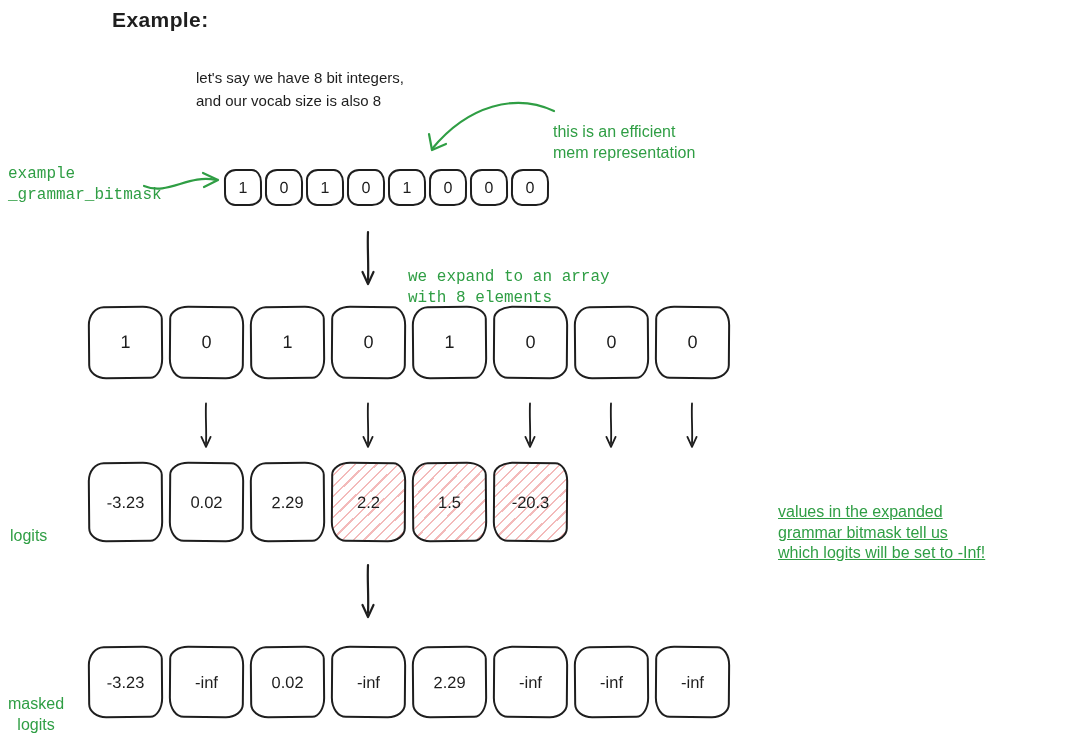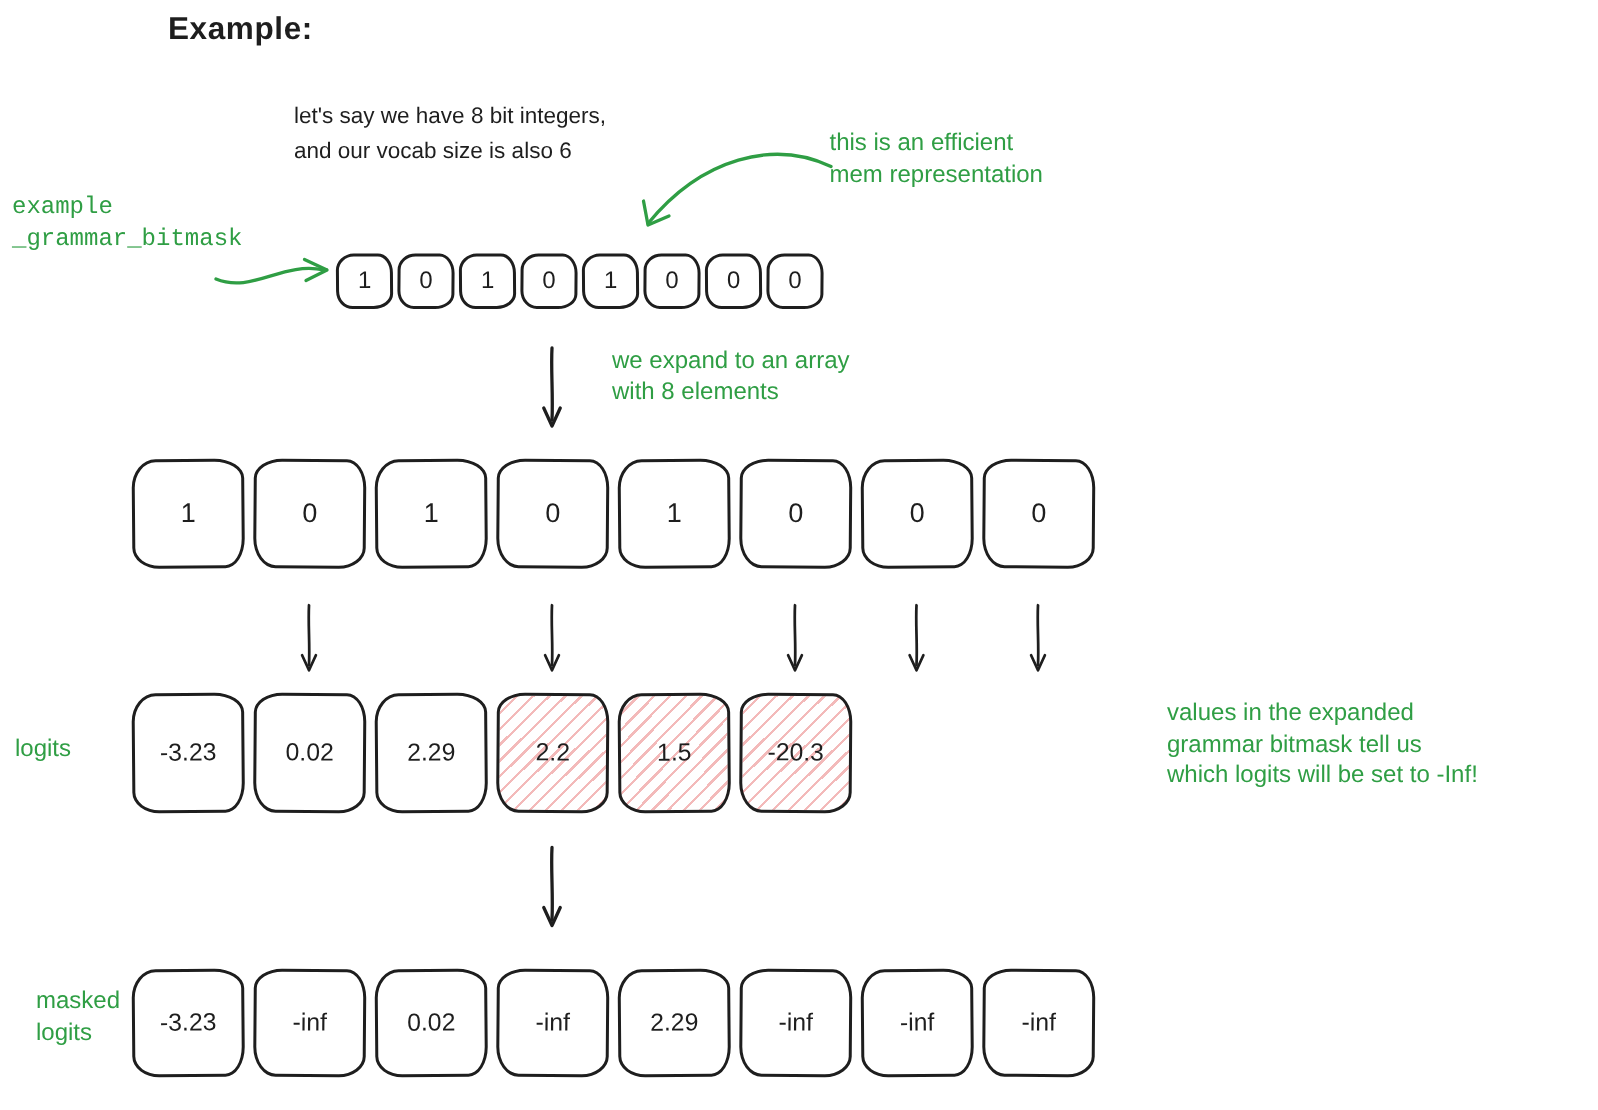--- a/index.html
+++ b/index.html
@@ -7,21 +7,21 @@
   body {
     width: 1065px; height: 740px;
     font-family: "Liberation Sans", sans-serif;
     color: #1e1e1e;
   }
   .canvas { position: relative; width: 1065px; height: 740px; background: #fff; overflow: hidden; }
   .abs { position: absolute; }
 
   .title { font-size: 21px; font-weight: bold; letter-spacing: .4px; }
   .ink-text { font-size: 15px; line-height: 23px; }
-  .green { color: #2f9e44; font-size: 16px; line-height: 20.5px; }
+  .green { color: #2f9e44; font-size: 16px; line-height: 20.5px; margin-top: 36px; }
 
   .row { position: absolute; display: flex; gap: 6px; }
   .box {
     border: 2.2px solid #1e1e1e; background: #fff;
     display: flex; align-items: center; justify-content: center;
     font-size: 18px; color: #1e1e1e;
   }
   .row .box:nth-child(odd)  { border-radius: 16px 20px 13px 18px / 19px 13px 20px 14px; transform: rotate(-.5deg); }
   .row .box:nth-child(even) { border-radius: 19px 13px 18px 15px / 13px 19px 14px 20px; transform: rotate(.45deg); }
 
@@ -45,21 +45,21 @@
 </style>
 </head>
 <body>
 
 <div class="canvas">
 
   <div class="abs title" style="left:112px; top:8px;">Example:</div>
 
   <div class="abs ink-text" style="left:196px; top:66px;">
     <div>let's say we have 8 bit integers,</div>
-    <div>and our vocab size is also 6</div>
+    <div>and our vocab size is also 8</div>
   </div>
 
   <div class="abs green" style="left:553px; top:86px;">
     <div>this is an efficient</div>
     <div>mem representation</div>
   </div>
 
   <svg class="abs garr" style="left:420px; top:97px;" width="140" height="62" viewBox="0 0 140 62">
     <path d="M134 14 C96 -4 48 8 12 52"></path>
     <path d="M9 37 L12 53 M26 47 L12 53"></path>
@@ -84,21 +84,21 @@
     <div class="box">0</div>
     <div class="box">0</div>
     <div class="box">0</div>
   </div>
 
   <svg class="abs arr" style="left:357px; top:228px;" width="22" height="62" viewBox="0 0 22 60">
     <path d="M11 3 C10.2 18 11.8 34 11 51"></path>
     <path d="M5.5 43 L11 55 M16.5 43 L11 55"></path>
   </svg>
 
-  <div class="abs green" style="left:408px; top:231px;">
+  <div class="abs green" style="left:408px; top:231px;font-family:Liberation Mono, monospace;">
     <div>we expand to an array</div>
     <div>with 8 elements</div>
   </div>
 
   <div class="row" style="left:88px; top:306px;">
     <div class="box big">1</div>
     <div class="box big">0</div>
     <div class="box big">1</div>
     <div class="box big">0</div>
     <div class="box big">1</div>
@@ -132,32 +132,32 @@
 
   <div class="row" style="left:88px; top:462px;">
     <div class="box logit">-3.23</div>
     <div class="box logit">0.02</div>
     <div class="box logit">2.29</div>
     <div class="box logit hatched">2.2</div>
     <div class="box logit hatched">1.5</div>
     <div class="box logit hatched">-20.3</div>
   </div>
 
-  <div class="abs green" style="left:778px; top:466px;">
+  <div class="abs green" style="left:778px; top:466px;text-decoration:underline;">
     <div>values in the expanded</div>
     <div>grammar bitmask tell us</div>
     <div>which logits will be set to -Inf!</div>
   </div>
 
   <svg class="abs arr" style="left:357px; top:560px;" width="22" height="64" viewBox="0 0 22 60">
     <path d="M11 3 C10.2 18 11.8 34 11 51"></path>
     <path d="M5.5 43 L11 55 M16.5 43 L11 55"></path>
   </svg>
 
-  <div class="abs green" style="left:24px; top:658px;">
+  <div class="abs green" style="left:8px; top:658px;text-align:center;">
     <div>masked</div>
     <div>logits</div>
   </div>
 
   <div class="row" style="left:88px; top:646px;">
     <div class="box mlogit">-3.23</div>
     <div class="box mlogit">-inf</div>
     <div class="box mlogit">0.02</div>
     <div class="box mlogit">-inf</div>
     <div class="box mlogit">2.29</div>

